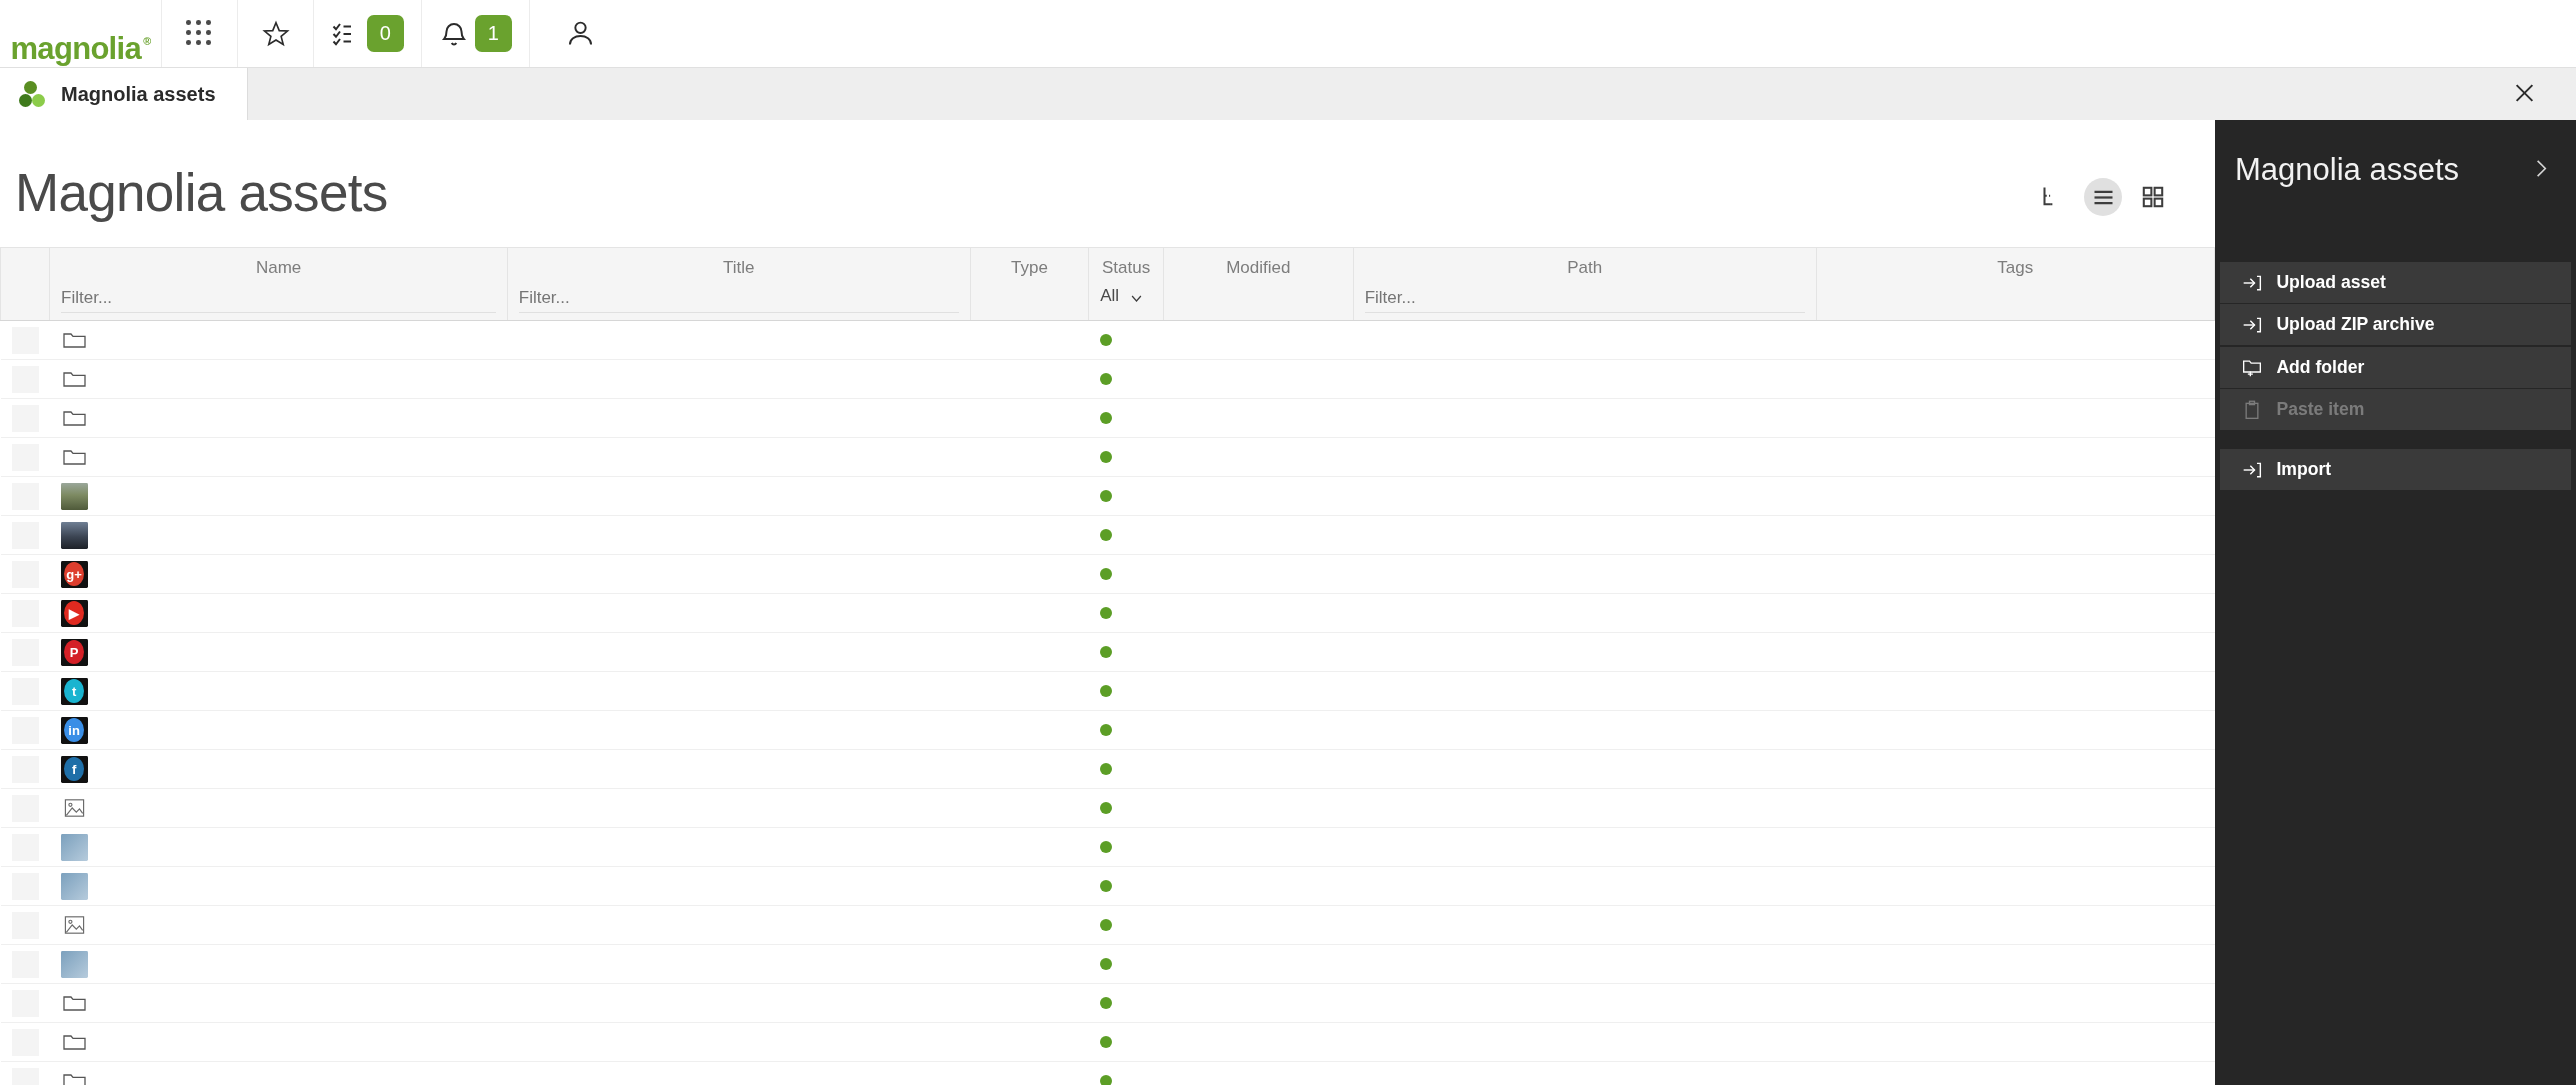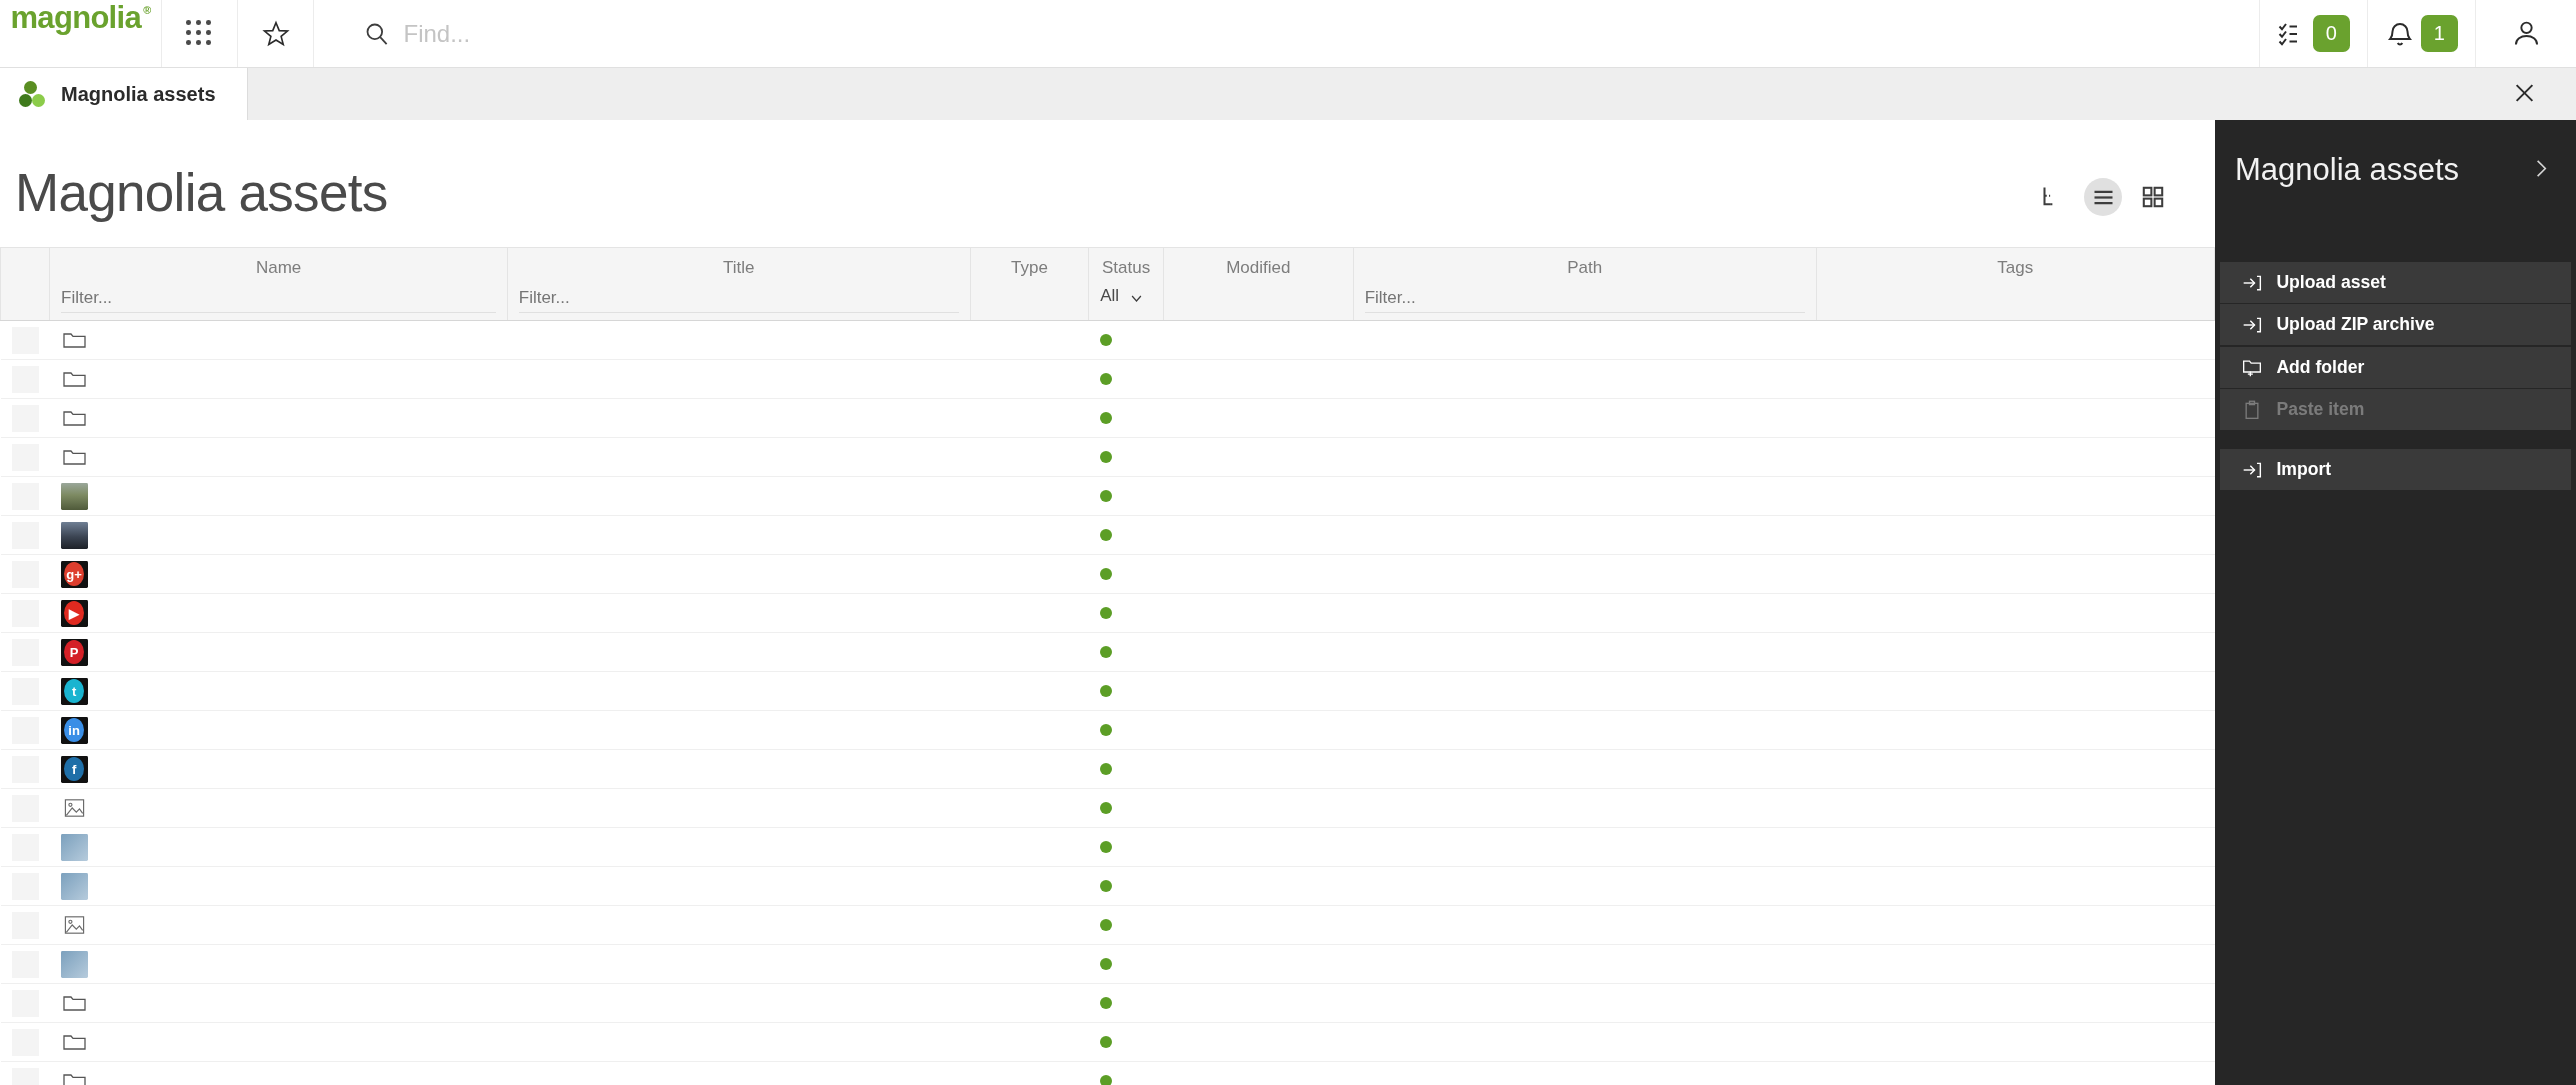--- a/index.html
+++ b/index.html
@@ -12,21 +12,21 @@
 
   
   .topbar {
     position: absolute; top: 0; left: 0;
     width: 2576px; height: 68px;
     background: #ffffff;
     border-bottom: 1.4px solid #e0e0e0;
     display: flex; align-items: stretch;
   }
   .logo-cell {
-    width: 162px; display: flex; align-items: flex-start; justify-content: center;
+    width: 162px; display: flex; align-items: flex-end; justify-content: center;
     border-right: 1.4px solid #ececec;
   }
   .logo-text {
     font-size: 31px; font-weight: bold; color: #6aa22e;
     letter-spacing: -0.7px; position: relative; padding-right: 9.5px;
   }
   .logo-text sup { font-size: 10.8px; position: absolute; top: 4px; right: 0; }
 
   .icon-cell {
     width: 76px; display: flex; align-items: center; justify-content: center;
@@ -171,27 +171,20 @@
         <i></i>
     </div>
   </div>
 
   <div class="icon-cell">
     <svg class="" width="30" height="30" viewBox="0 0 24 24" fill="none" stroke="#2b2b2b" stroke-width="1.3">
       <polygon points="12,3 14.6,9.3 21.2,9.6 16.1,13.9 17.8,20.4 12,16.8 6.2,20.4 7.9,13.9 2.8,9.6 9.4,9.3"></polygon>
     </svg>
   </div>
 
-  <div class="search-cell">
-    <svg width="27" height="27" viewBox="0 0 24 24" fill="none" stroke="#3d3d3d" stroke-width="1.6">
-      <circle cx="10.5" cy="10.5" r="6.5"></circle>
-        <line x1="15.3" y1="15.3" x2="21" y2="21.5"></line>
-    </svg>
-    <span class="search-ph">Find...</span>
-  </div>
 
   <div class="badge-cell">
     <svg width="30" height="30" viewBox="0 0 24 24" fill="none" stroke="#2b2b2b" stroke-width="1.6">
       <polyline points="2,6 4,8.2 7.2,4"></polyline>
         <line x1="10" y1="6" x2="16" y2="6"></line>
       <polyline points="2,12 4,14.2 7.2,10"></polyline>
         <line x1="10" y1="12" x2="16" y2="12"></line>
       <polyline points="2,18 4,20.2 7.2,16"></polyline>
         <line x1="10" y1="18" x2="16" y2="18"></line>
     </svg>

